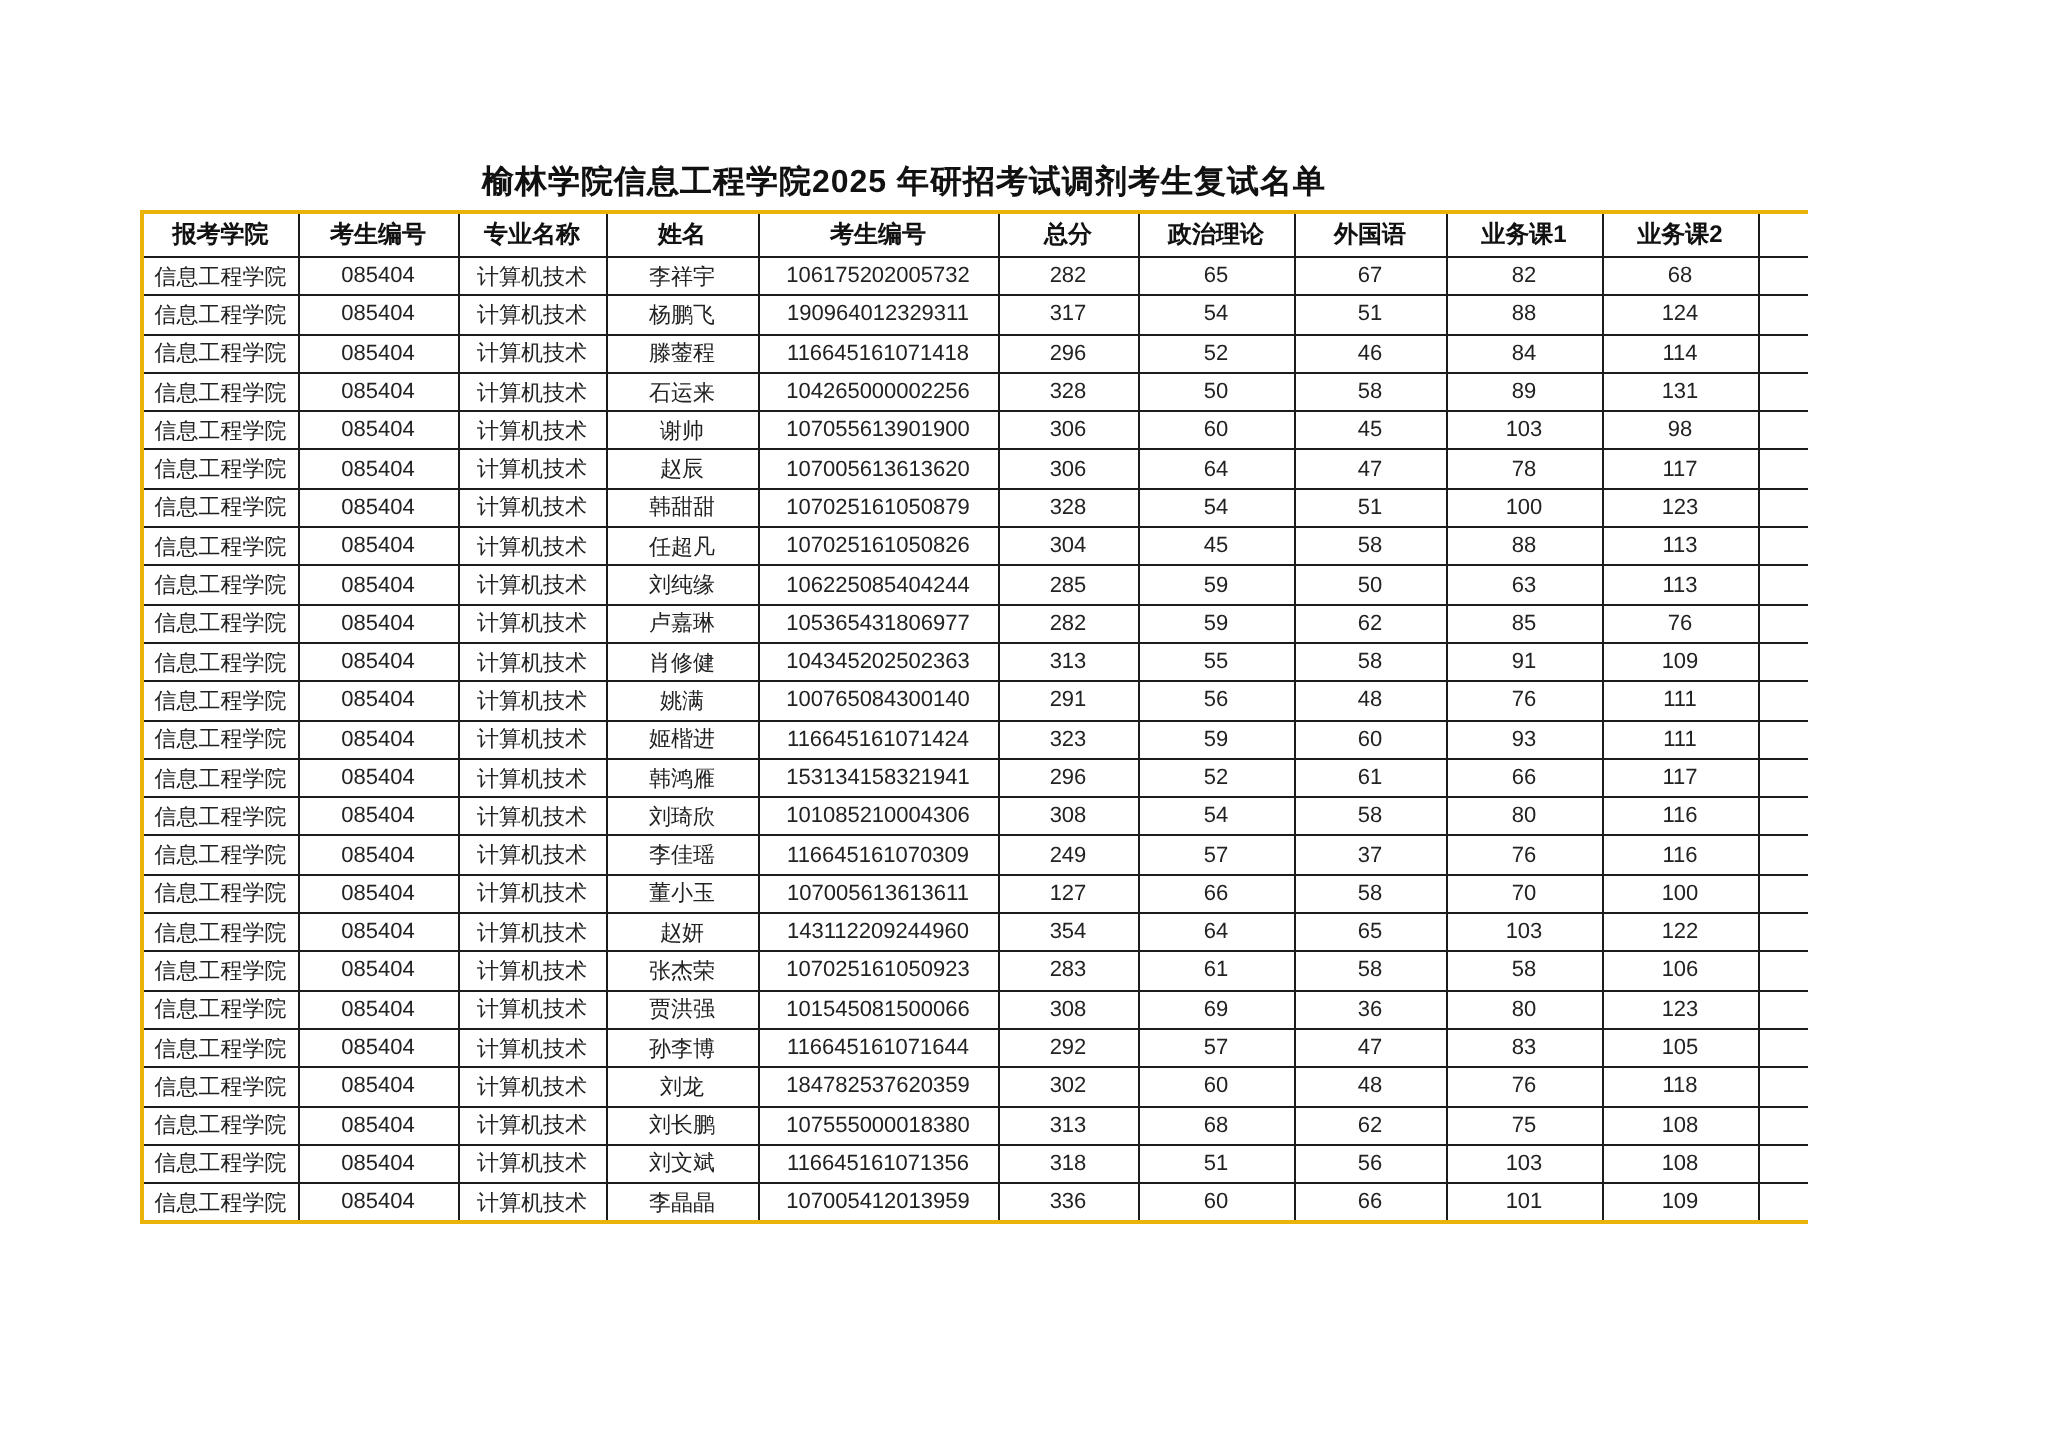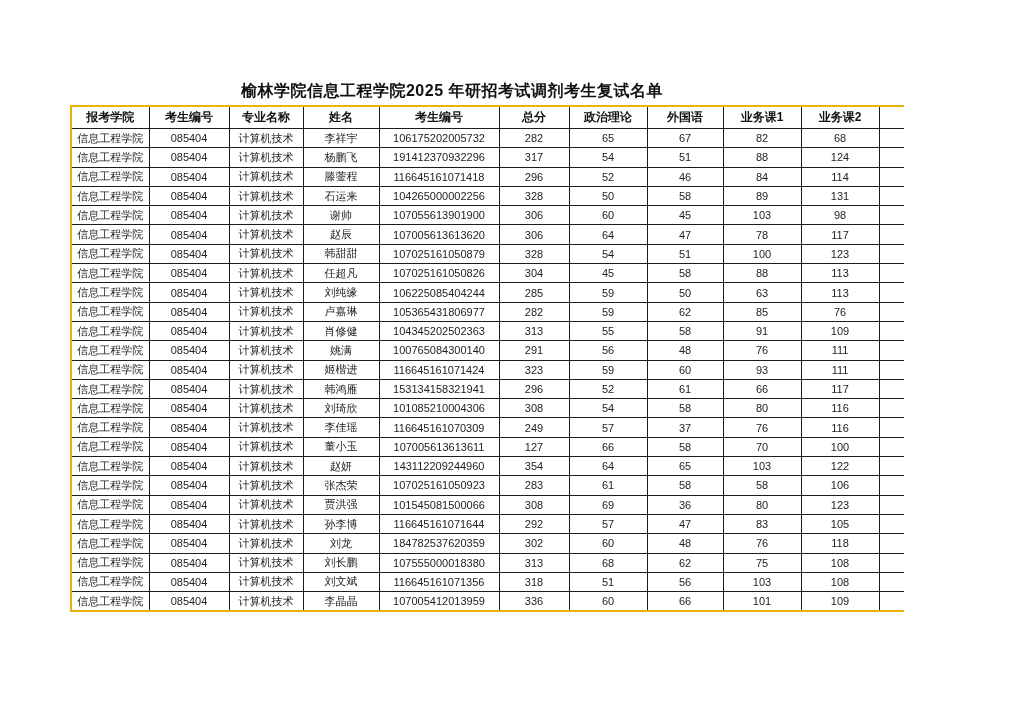--- a/index.html
+++ b/index.html
@@ -104,21 +104,21 @@
           <td>67</td>
           <td>82</td>
           <td>68</td>
           <td></td>
         </tr>
         <tr>
           <td>信息工程学院</td>
           <td>085404</td>
           <td>计算机技术</td>
           <td>杨鹏飞</td>
-          <td>191412370932296</td>
+          <td>190964012329311</td>
           <td>317</td>
           <td>54</td>
           <td>51</td>
           <td>88</td>
           <td>124</td>
           <td></td>
         </tr>
         <tr>
           <td>信息工程学院</td>
           <td>085404</td>

